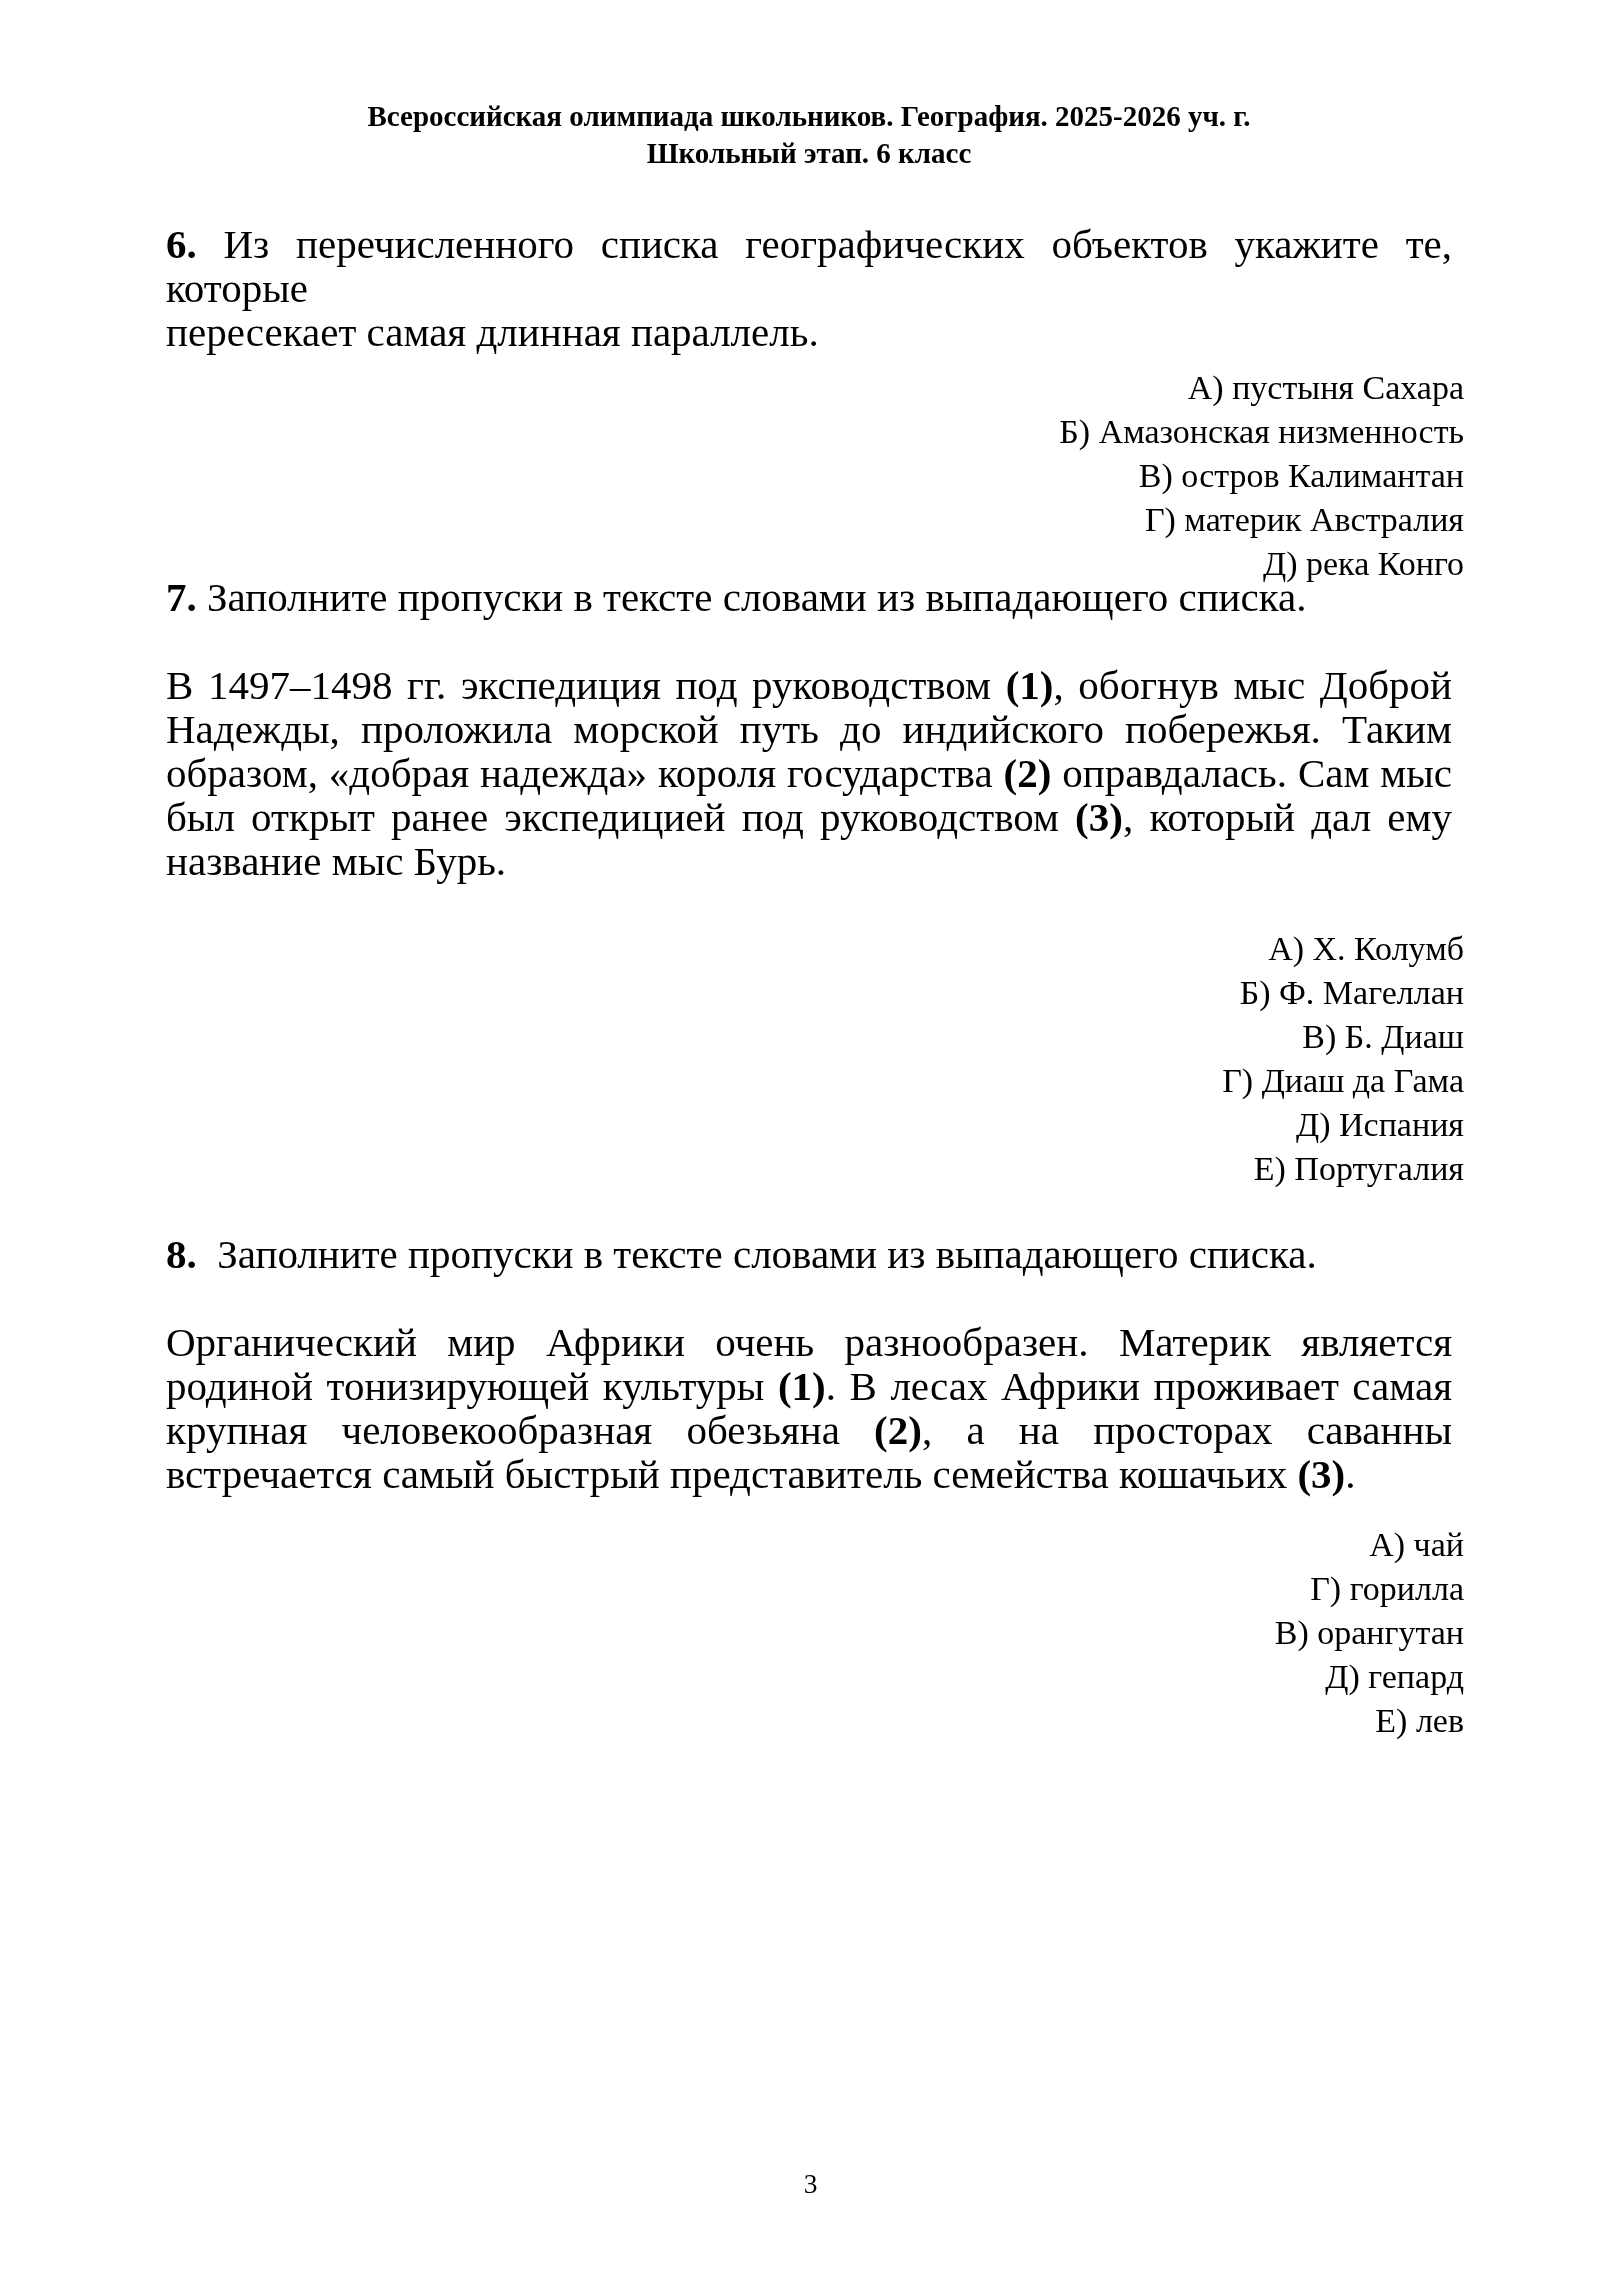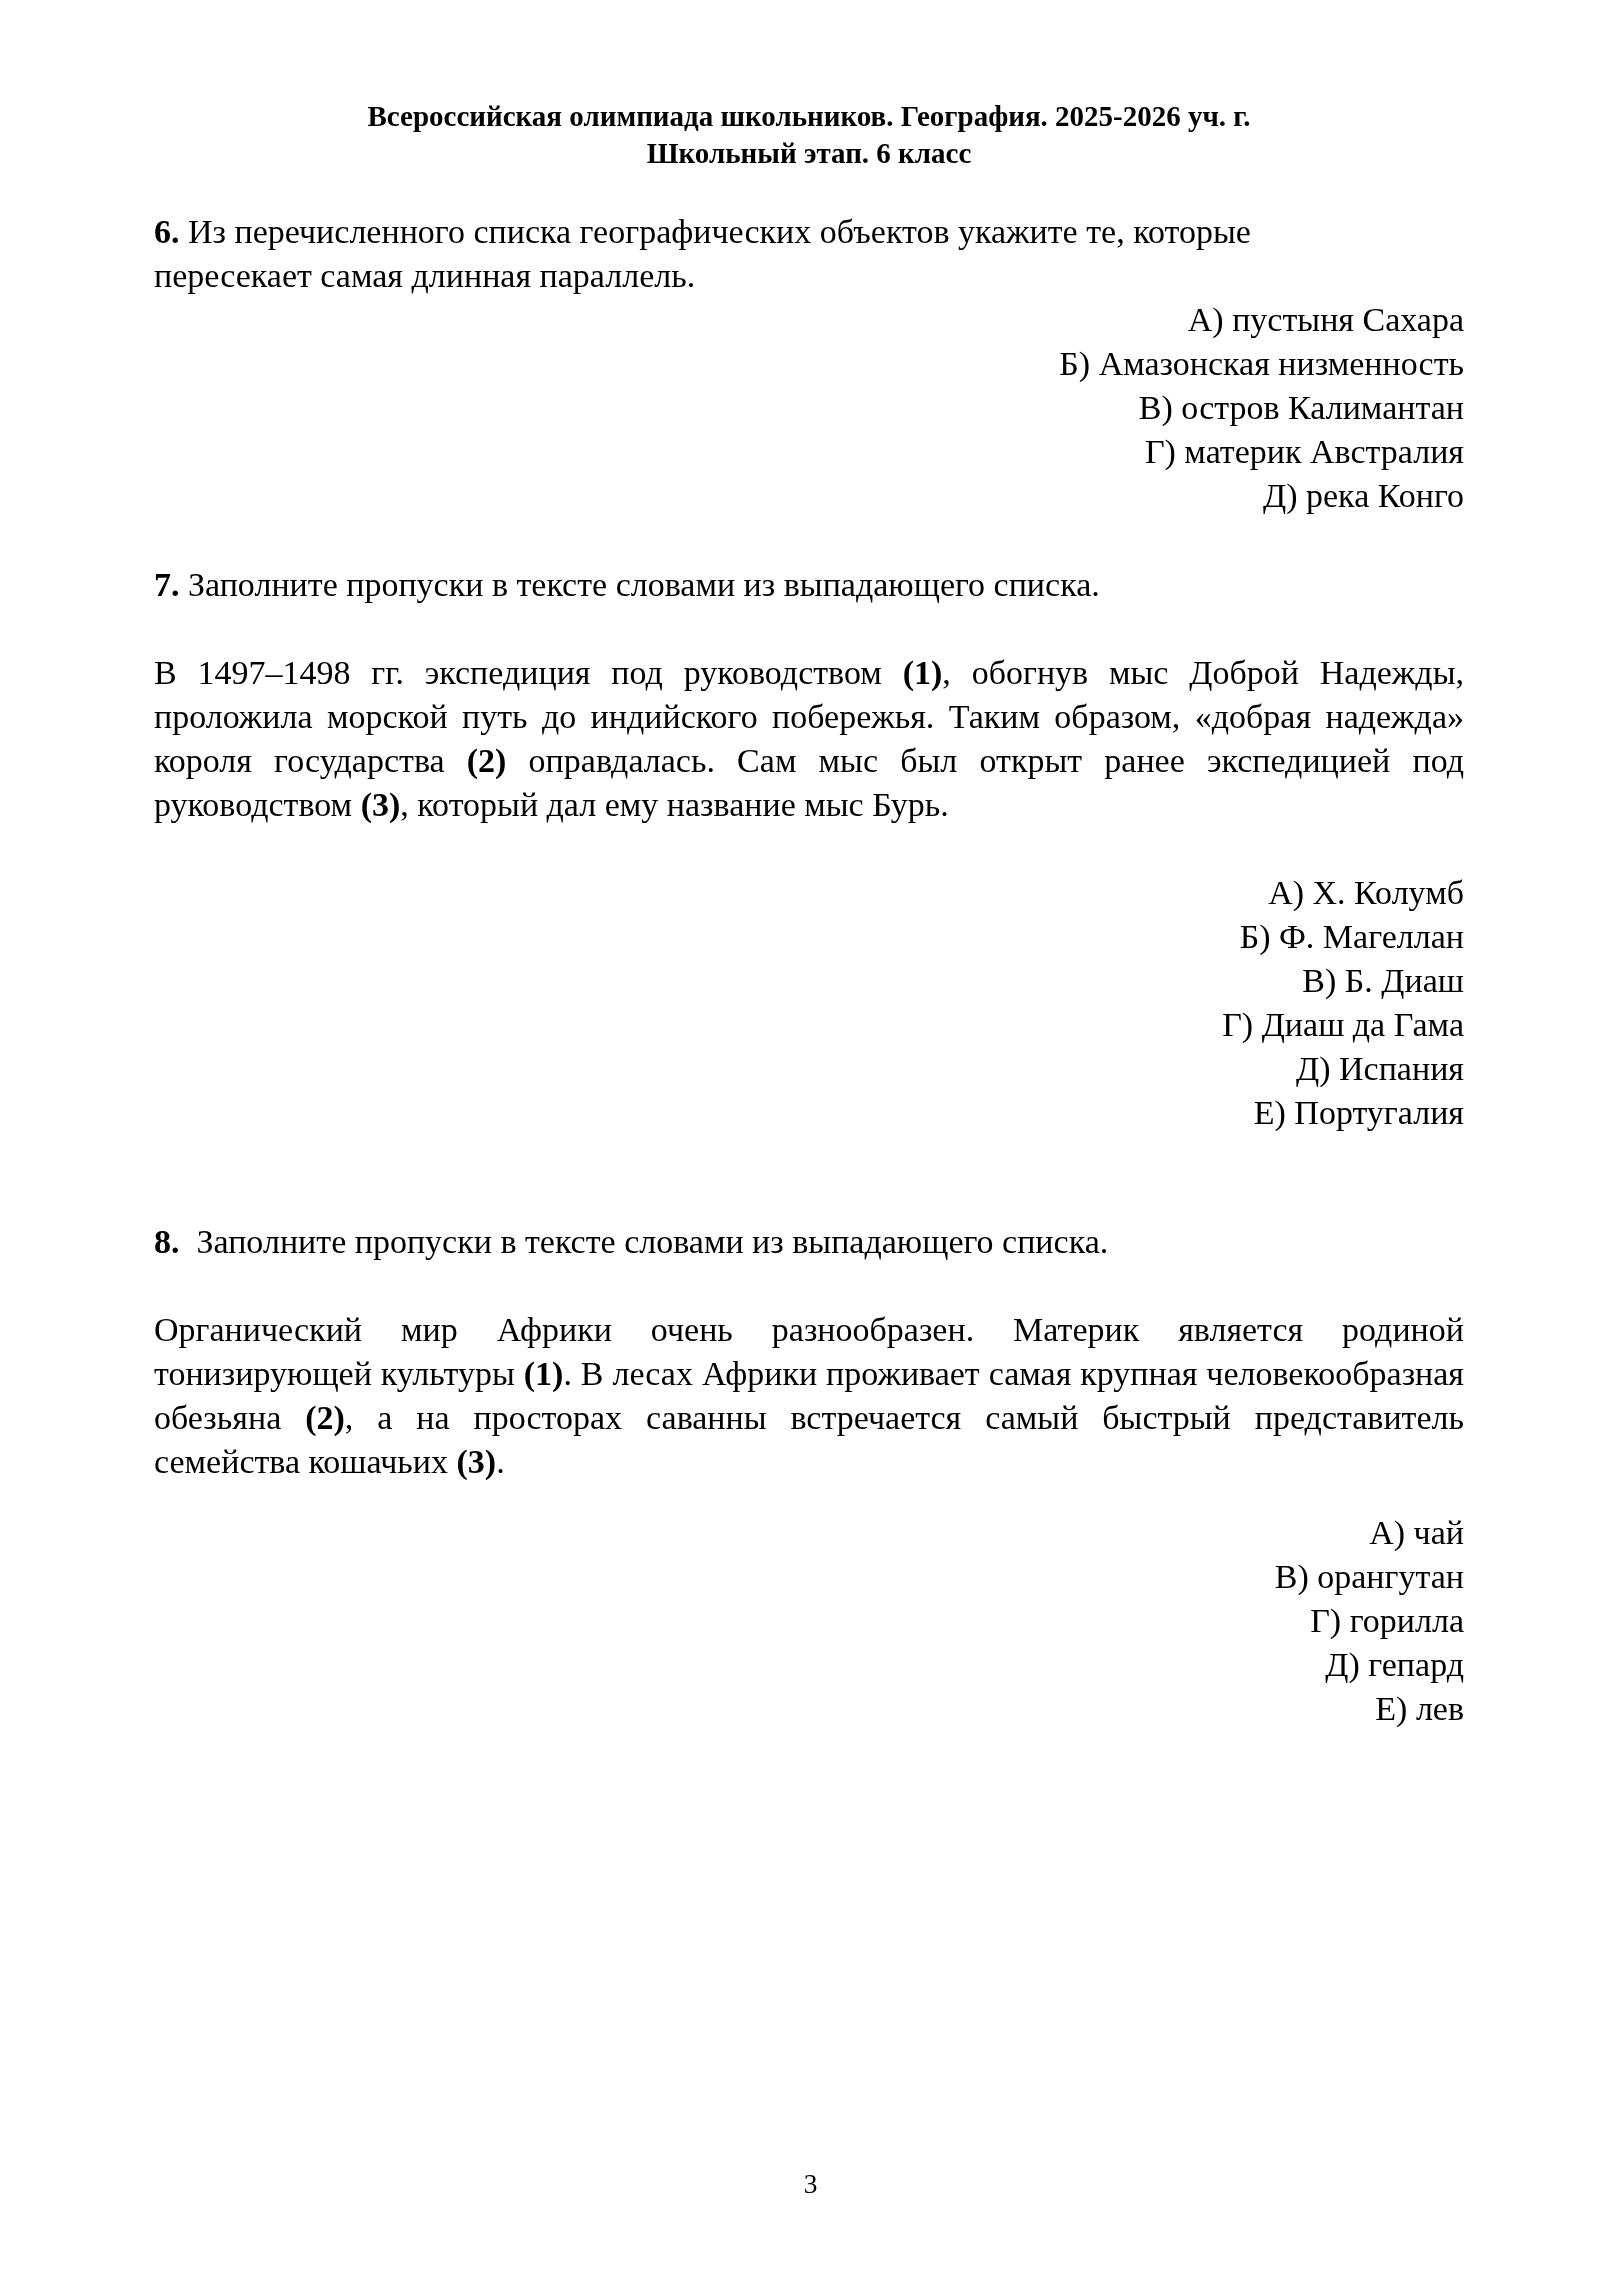--- a/index.html
+++ b/index.html
@@ -25,24 +25,24 @@
       position: absolute;
       left: 0;
       width: 1310px;
       top: 98px;
       text-align: center;
       font-size: 29px;
       line-height: 37px;
       font-weight: bold;
     }
     .para {
-      font-size: 34px;
+      font-size: 41px;
       line-height: 44px;
       text-align: justify;
-      margin: 0;
+      margin: 12px;
     }
     .justify-last {
       text-align-last: justify;
     }
     .q-num {
       font-weight: bold;
     }
     .opts {
       list-style: none;
       margin: 0;
@@ -105,22 +105,22 @@
   </div>
 
   <div class="block" style="top:1220px;">
     <p class="para" style="text-align:left;">
       <span class="q-num">8.</span>&nbsp;
       <span>Заполните пропуски в тексте словами из выпадающего списка.</span>
     </p>
     <p class="para" style="margin-top:44px;"><span>Органический мир Африки очень разнообразен. Материк является родиной тонизирующей культуры </span><span class="b">(1)</span><span>. В лесах Африки проживает самая крупная человекообразная обезьяна </span><span class="b">(2)</span><span>, а на просторах саванны встречается самый быстрый представитель семейства кошачьих </span><span class="b">(3)</span><span>.</span></p>
     <ul class="opts" style="margin-top:27px;">
       <li>А) чай</li>
+      <li>Г) горилла</li>
       <li>В) орангутан</li>
-      <li>Г) горилла</li>
       <li>Д) гепард</li>
       <li>Е) лев</li>
     </ul>
   </div>
 
 </div>
 
 <div class="page-number">3</div>
 
 

